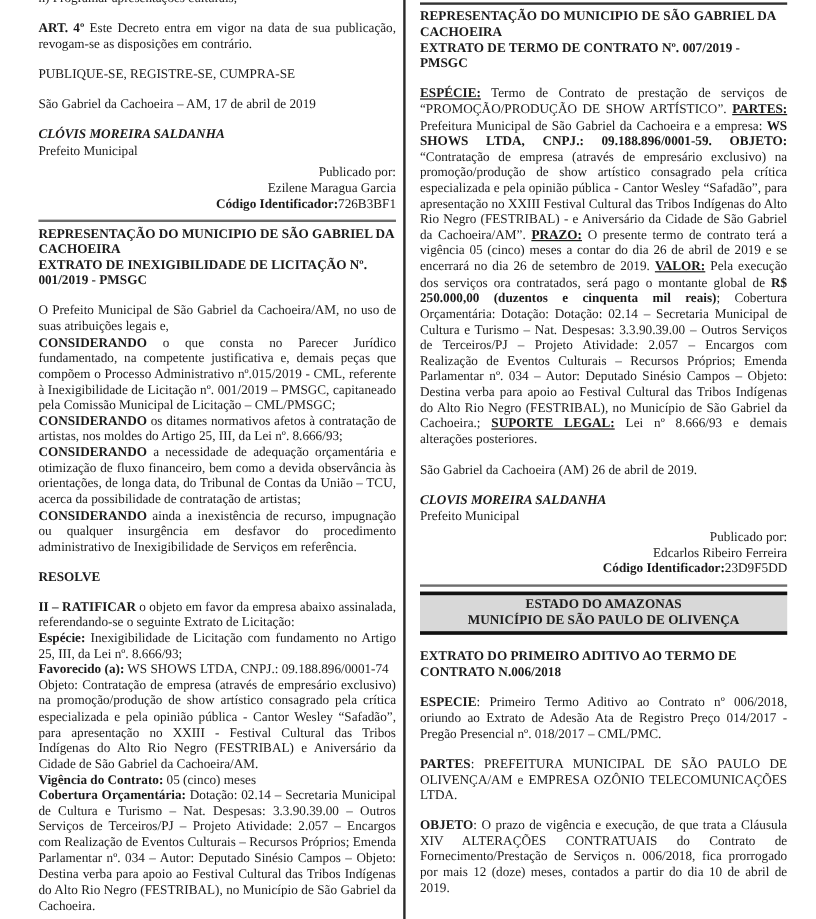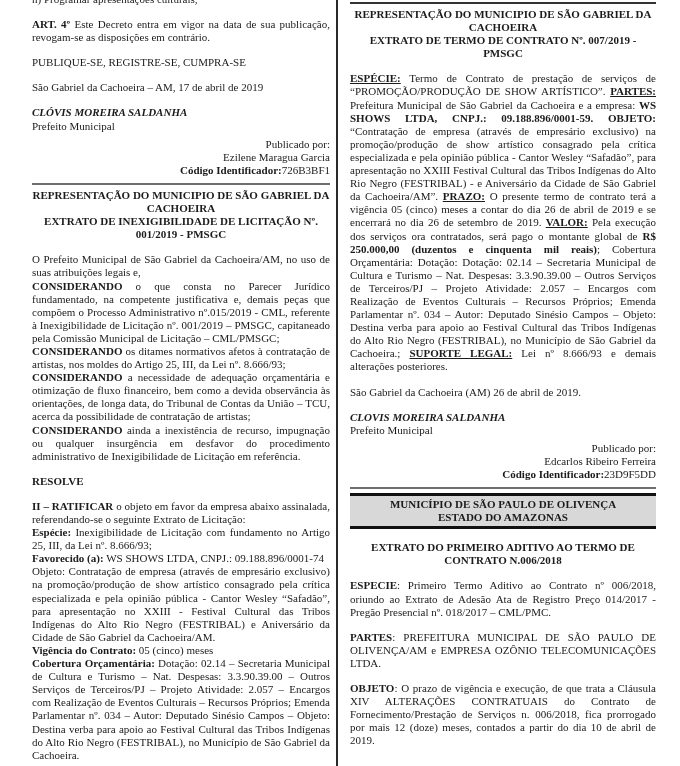--- a/index.html
+++ b/index.html
@@ -9,21 +9,21 @@
     font-size:11px;line-height:13.1px;color:#1b1b1b;
   }
   .col{position:absolute;top:0;}
   #col-left{left:32px;width:298px;top:-7px;}
   #col-right{left:350px;width:306px;top:0;}
   .divider{position:absolute;left:336px;top:0;width:2px;height:766px;background:#2a2a2a;}
   .para{text-align:justify;margin:0;}
   .clip-line{white-space:nowrap;overflow:hidden;}
   .b{font-weight:bold;}
   .u{text-decoration:underline;}
-  .header{text-align:center;font-weight:bold;margin:0;}
+  .header{text-align:left;font-weight:bold;margin:0;}
   .rule{height:2px;background:#6e6e6e;margin:2px 0;}
   .rule.dark{background:#333333;}
   .gray-box{
     background:#d8d8d8;border-top:3px solid #111111;border-bottom:3px solid #111111;
     text-align:center;font-weight:bold;padding:2px 4px;
   }
   .sig-name{font-weight:bold;font-style:italic;}
   .sig-role{}
   .pub{text-align:right;}
   .pub .label{font-weight:normal;}
@@ -56,21 +56,21 @@
       <div style="height: 2px;"></div>
       <div class="header">
         <div>REPRESENTAÇÃO DO MUNICIPIO DE SÃO GABRIEL DA CACHOEIRA</div>
         <div>EXTRATO DE INEXIGIBILIDADE DE LICITAÇÃO Nº. 001/2019 - PMSGC</div>
       </div>
       <div style="height: 12px;"></div>
       <div class="para"><span>O Prefeito Municipal de São Gabriel da Cachoeira/AM, no uso de suas atribuições legais e,</span></div>
       <div class="para"><span class="b ">CONSIDERANDO</span><span> o que consta no Parecer Jurídico fundamentado, na competente justificativa e, demais peças que compõem o Processo Administrativo nº.015/2019 - CML, referente à Inexigibilidade de Licitação nº. 001/2019 – PMSGC, capitaneado pela Comissão Municipal de Licitação – CML/PMSGC;</span></div>
       <div class="para"><span class="b ">CONSIDERANDO</span><span> os ditames normativos afetos à contratação de artistas, nos moldes do Artigo 25, III, da Lei nº. 8.666/93;</span></div>
       <div class="para"><span class="b ">CONSIDERANDO</span><span> a necessidade de adequação orçamentária e otimização de fluxo financeiro, bem como a devida observância às orientações, de longa data, do Tribunal de Contas da União – TCU, acerca da possibilidade de contratação de artistas;</span></div>
-      <div class="para"><span class="b ">CONSIDERANDO</span><span> ainda a inexistência de recurso, impugnação ou qualquer insurgência em desfavor do procedimento administrativo de Inexigibilidade de Licitação em referência.</span></div>
+      <div class="para"><span class="b ">CONSIDERANDO</span><span> ainda a inexistência de recurso, impugnação ou qualquer insurgência em desfavor do procedimento administrativo de Inexigibilidade de Serviços em referência.</span></div>
       <div style="height: 12px;"></div>
       <div class="para"><span class="b ">RESOLVE</span></div>
       <div style="height: 12px;"></div>
       <div class="para"><span class="b ">II – RATIFICAR</span><span> o objeto em favor da empresa abaixo assinalada, referendando-se o seguinte Extrato de Licitação:</span></div>
       <div class="para"><span class="b ">Espécie:</span><span> Inexigibilidade de Licitação com fundamento no Artigo 25, III, da Lei nº. 8.666/93;</span></div>
       <div class="para"><span class="b ">Favorecido (a):</span><span> WS SHOWS LTDA, CNPJ.: 09.188.896/0001-74</span></div>
       <div class="para"><span>Objeto: Contratação de empresa (através de empresário exclusivo) na promoção/produção de show artístico consagrado pela crítica especializada e pela opinião pública - Cantor Wesley “Safadão”, para apresentação no XXIII - Festival Cultural das Tribos Indígenas do Alto Rio Negro (FESTRIBAL) e Aniversário da Cidade de São Gabriel da Cachoeira/AM.</span></div>
       <div class="para"><span class="b ">Vigência do Contrato:</span><span> 05 (cinco) meses</span></div>
       <div class="para"><span class="b ">Cobertura Orçamentária:</span><span> Dotação: 02.14 – Secretaria Municipal de Cultura e Turismo – Nat. Despesas: 3.3.90.39.00 – Outros Serviços de Terceiros/PJ – Projeto Atividade: 2.057 – Encargos com Realização de Eventos Culturais – Recursos Próprios; Emenda Parlamentar nº. 034 – Autor: Deputado Sinésio Campos – Objeto: Destina verba para apoio ao Festival Cultural das Tribos Indígenas do Alto Rio Negro (FESTRIBAL), no Município de São Gabriel da Cachoeira.</span></div>
     </div>
@@ -94,22 +94,22 @@
       <div style="height: 5px;"></div>
       <div class="pub">
         <div class="label">Publicado por:</div>
         <div>Edcarlos Ribeiro Ferreira</div>
         <div><span class="b">Código Identificador:</span><span>23D9F5DD</span></div>
       </div>
       <div style="height: 4px;"></div>
       <div class="rule"></div>
       <div style="height: 2px;"></div>
       <div class="gray-box">
+        <div>ESTADO DO AMAZONAS</div>
         <div>MUNICÍPIO DE SÃO PAULO DE OLIVENÇA</div>
-        <div>ESTADO DO AMAZONAS</div>
       </div>
       <div style="height: 12px;"></div>
       <div class="header">
         <div>EXTRATO DO PRIMEIRO ADITIVO AO TERMO DE CONTRATO N.006/2018</div>
       </div>
       <div style="height: 12px;"></div>
       <div class="para"><span class="b ">ESPECIE</span><span>: Primeiro Termo Aditivo ao Contrato nº 006/2018, oriundo ao Extrato de Adesão Ata de Registro Preço 014/2017 - Pregão Presencial nº. 018/2017 – CML/PMC.</span></div>
       <div style="height: 12px;"></div>
       <div class="para"><span class="b ">PARTES</span><span>: PREFEITURA MUNICIPAL DE SÃO PAULO DE OLIVENÇA/AM e EMPRESA OZÔNIO TELECOMUNICAÇÕES LTDA.</span></div>
       <div style="height: 12px;"></div>

